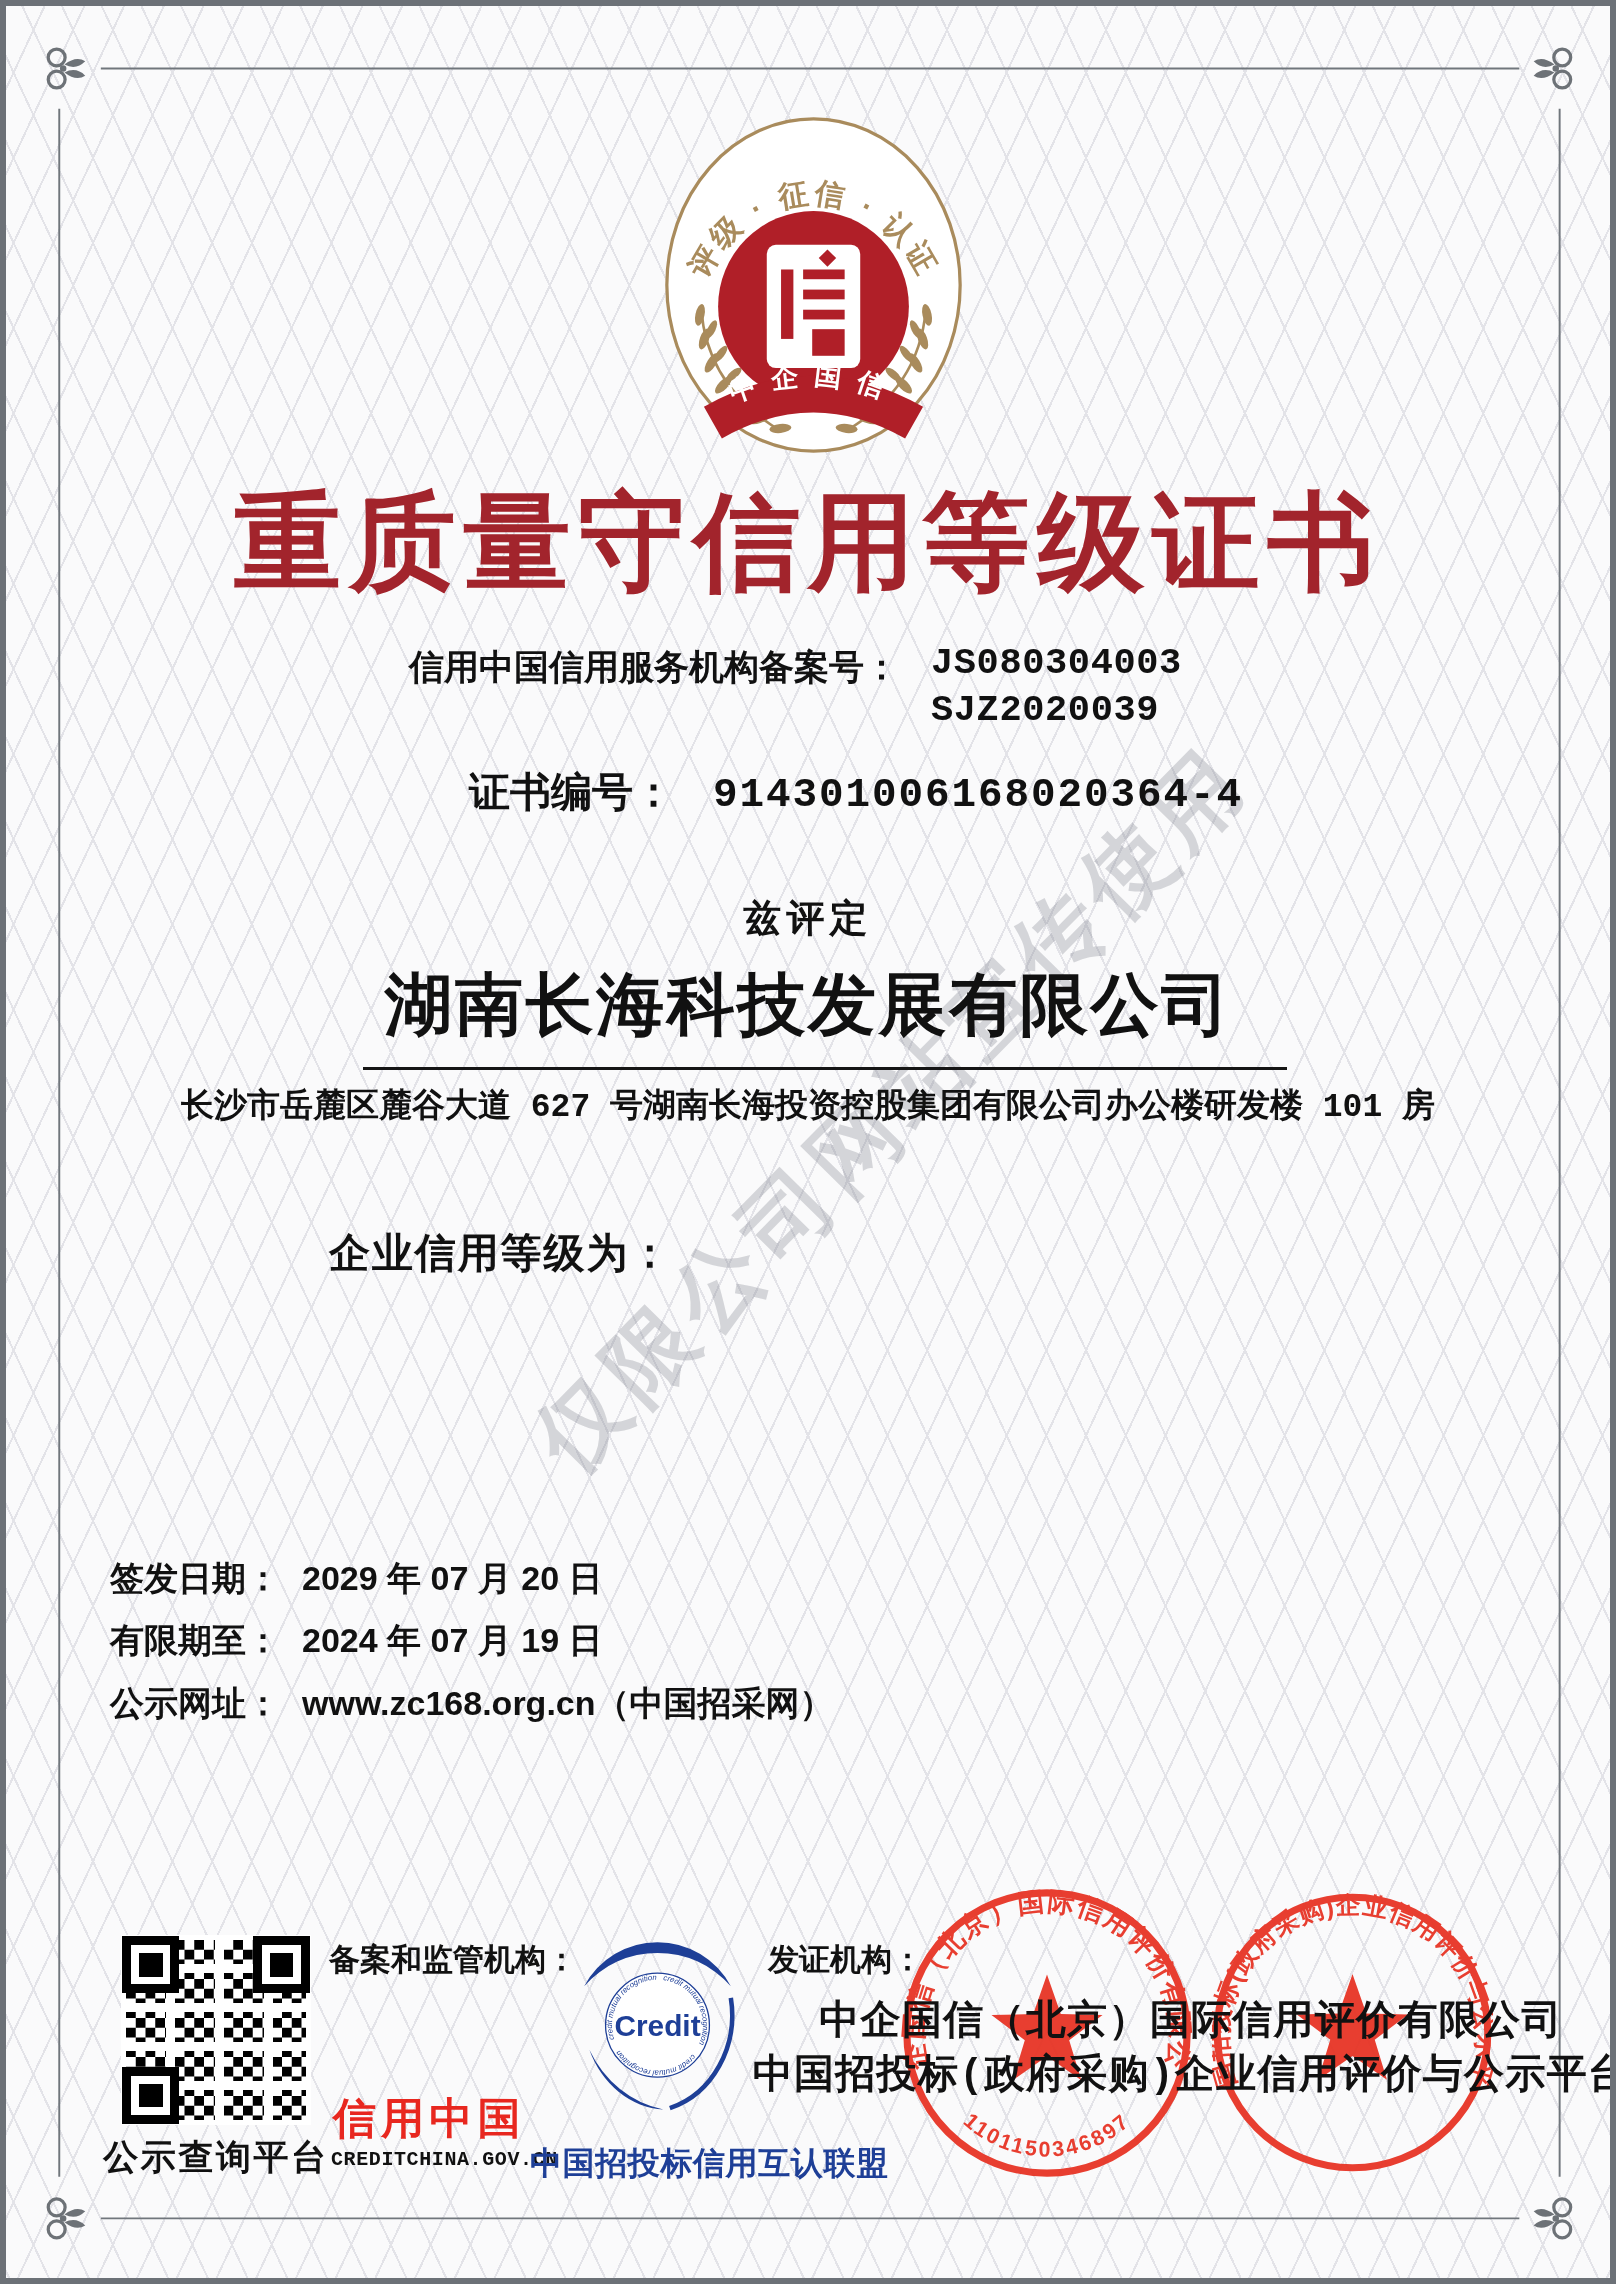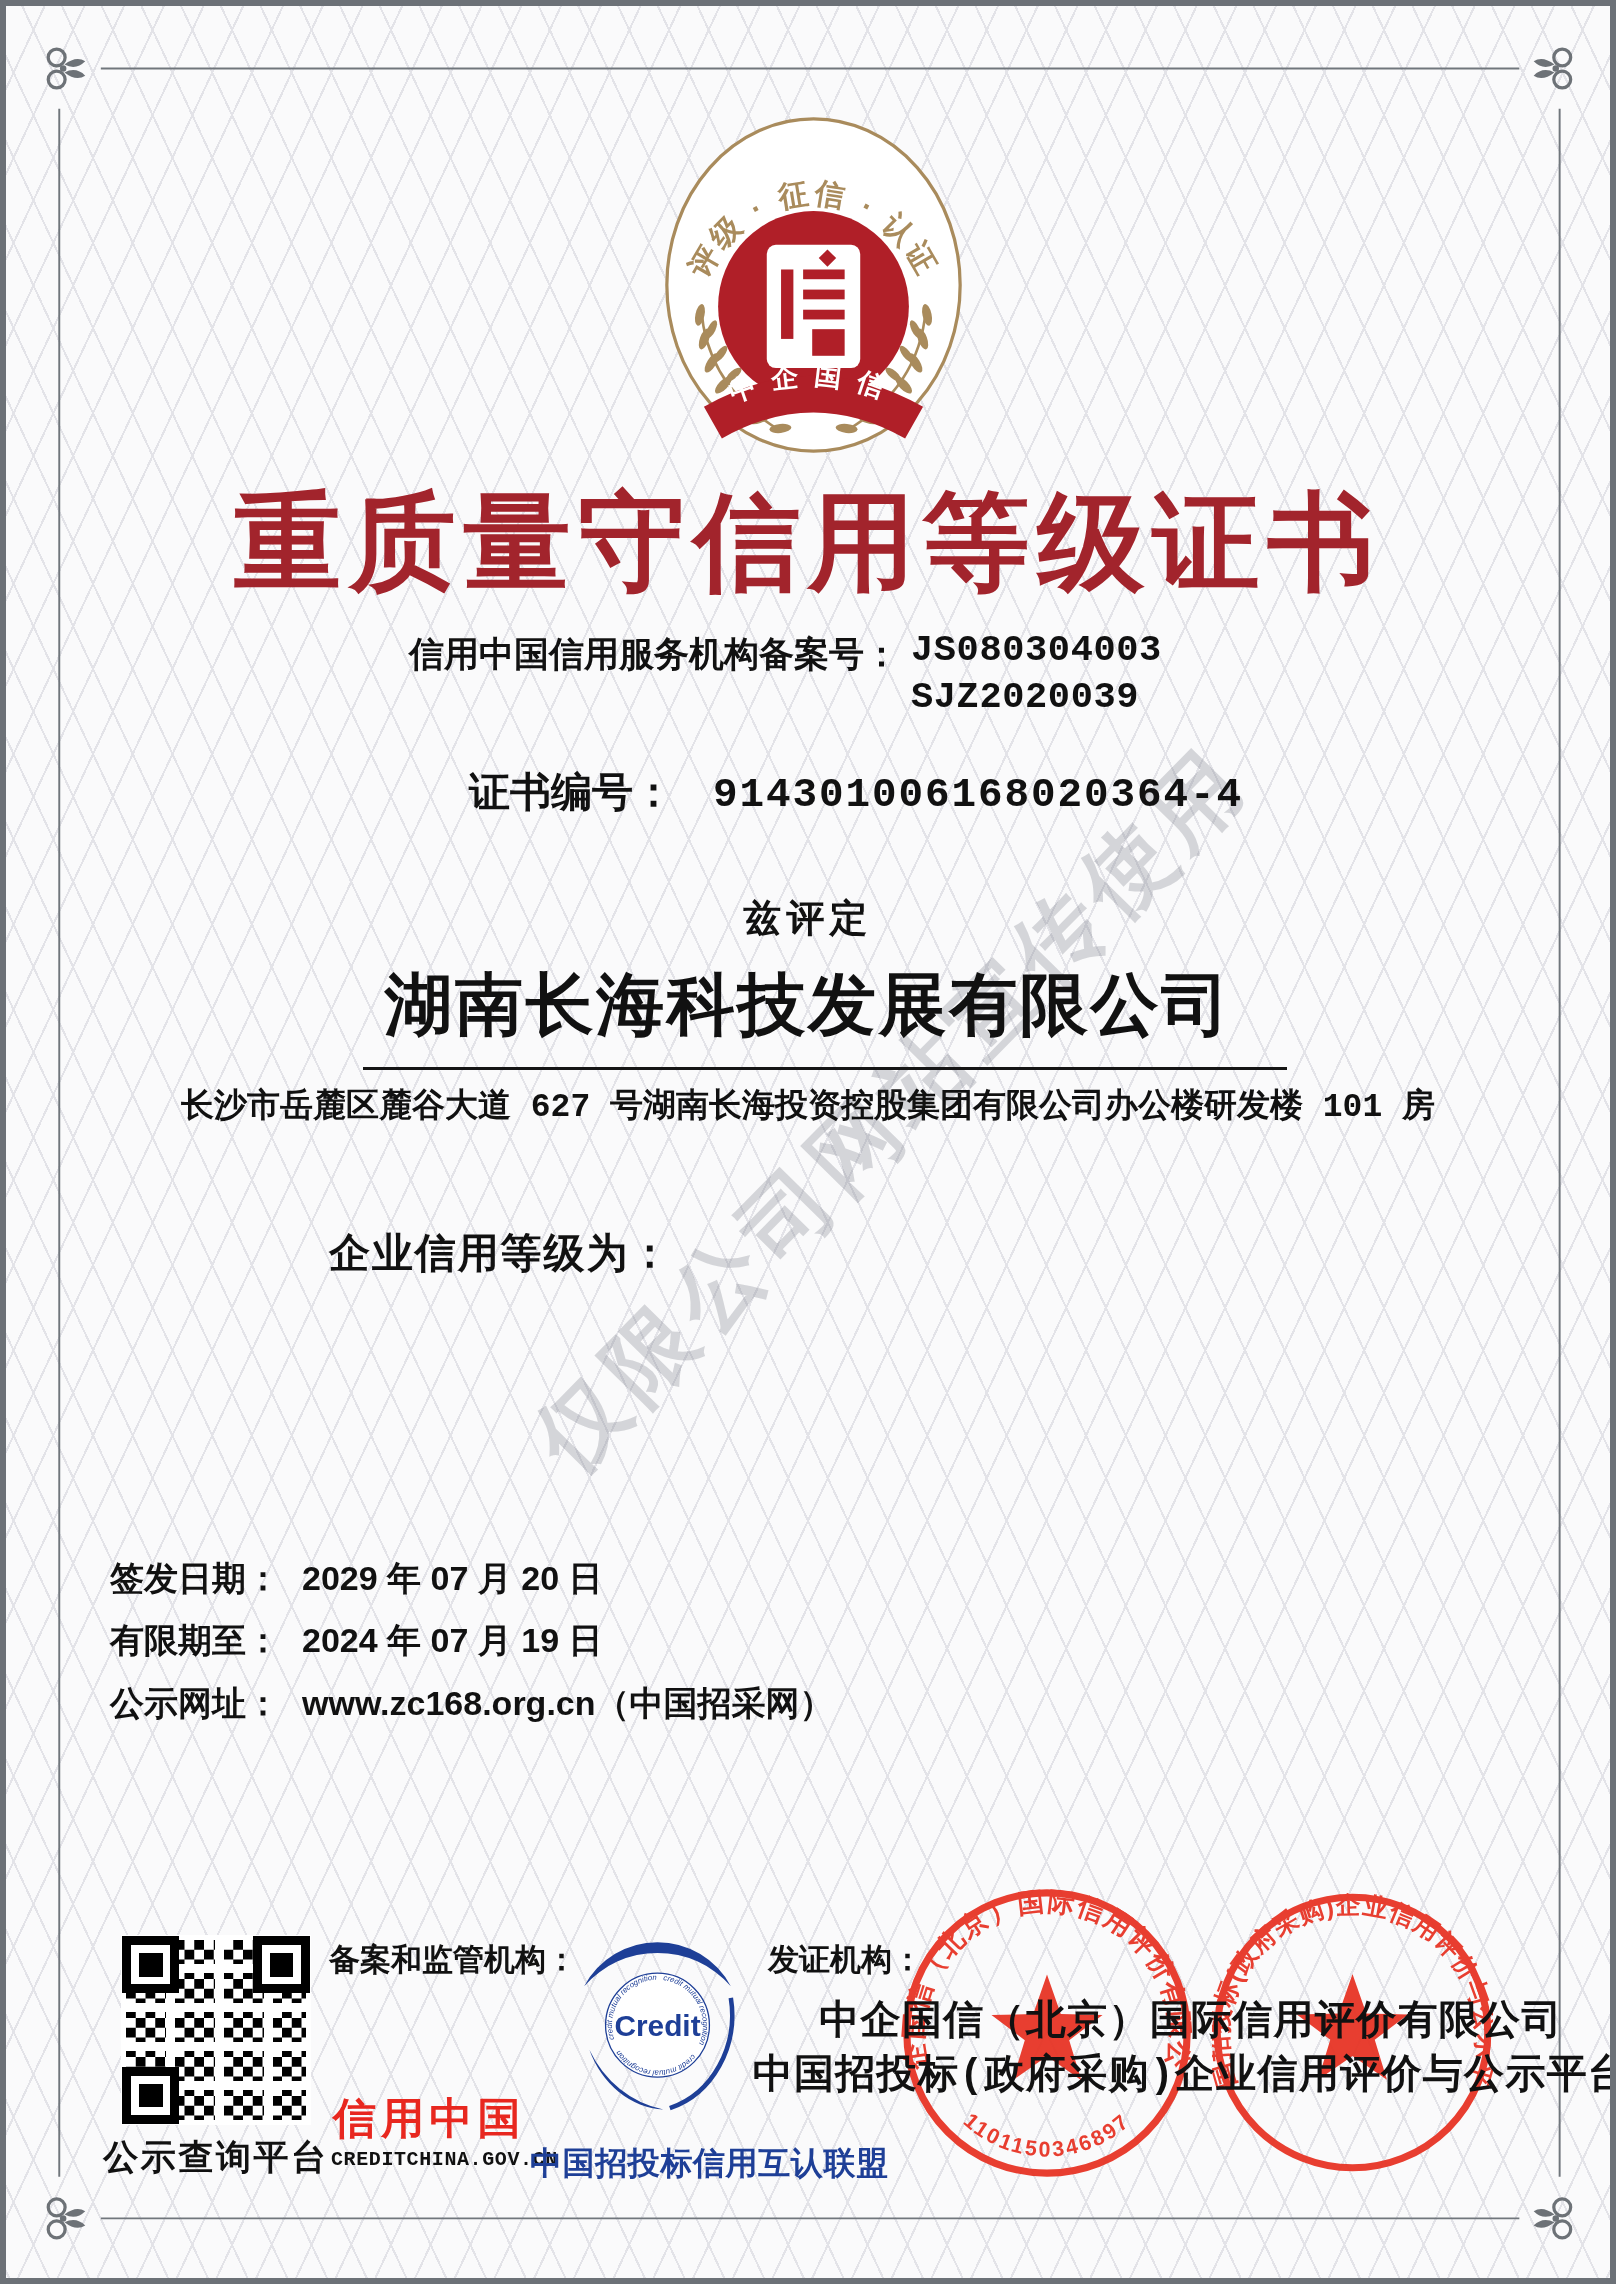--- a/index.html
+++ b/index.html
@@ -13,21 +13,21 @@
   .ctr{left:0;width:100%;text-align:center;}
   .nowrap{white-space:nowrap;}
   .serif{font-family:Liberation Mono, monospace;}
   
   .watermark{left:546px;top:1390px;font-size:88px;font-weight:bold;letter-spacing:9px;
     color:rgba(125,129,138,0.30);transform:rotate(-45.5deg);transform-origin:0 50%;
     white-space:nowrap;z-index:1;}
   .content{position:absolute;inset:0;z-index:2;}
   
   .cert-title{top:465px;font-size:107px;font-weight:900;letter-spacing:7.8px;color:#a2242c;}
-  .reg-row{left:403px;top:621px;display:flex;gap:12px;align-items:flex-start;}
+  .reg-row{left:403px;top:634px;display:flex;gap:32px;align-items:flex-start;}
   .reg-label{font-size:35px;font-weight:bold;padding-top:3.9px;}
   .reg-nums{font-size:37px;font-weight:bold;line-height:1.26;letter-spacing:0.6px;}
   .certno-row{top:759px;font-size:0;margin-left:48px;}
   .certno-row span{font-size:41px;font-weight:bold;}
   .certno-value{margin-left:39px;letter-spacing:1.9px;}
   .hereby{top:887px;font-size:38px;font-weight:bold;letter-spacing:5.2px;}
   .company{top:954px;font-size:68px;font-weight:900;letter-spacing:2.6px;}
   .company-underline{left:357px;top:1061px;width:924px;height:3.2px;background:#151515;}
   .address{top:1077px;font-size:33px;font-weight:bold;}
   .rating-label{left:323px;top:1220px;font-size:41px;font-weight:bold;letter-spacing:1.9px;}

